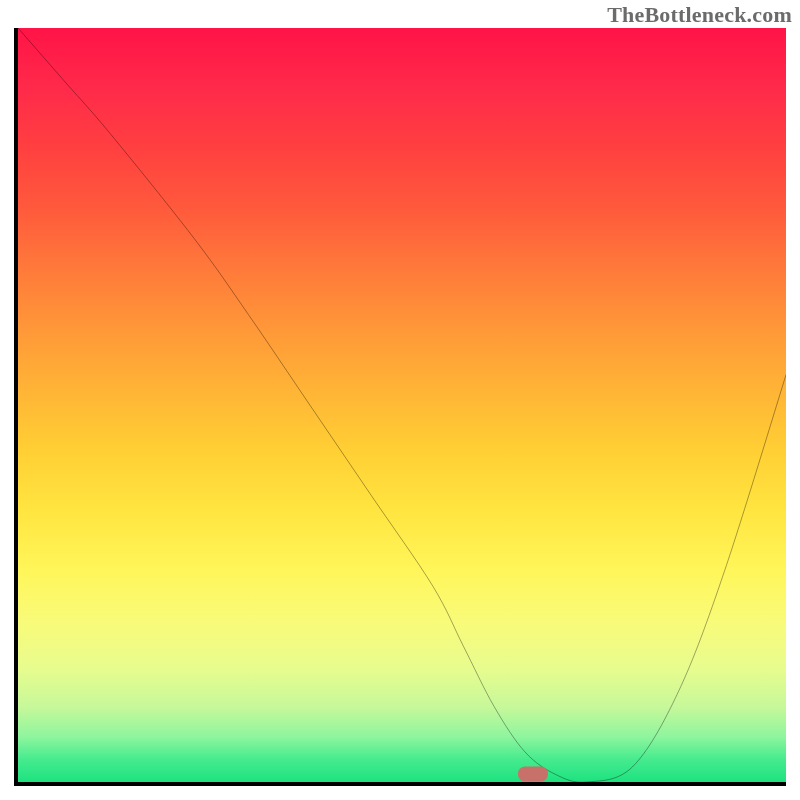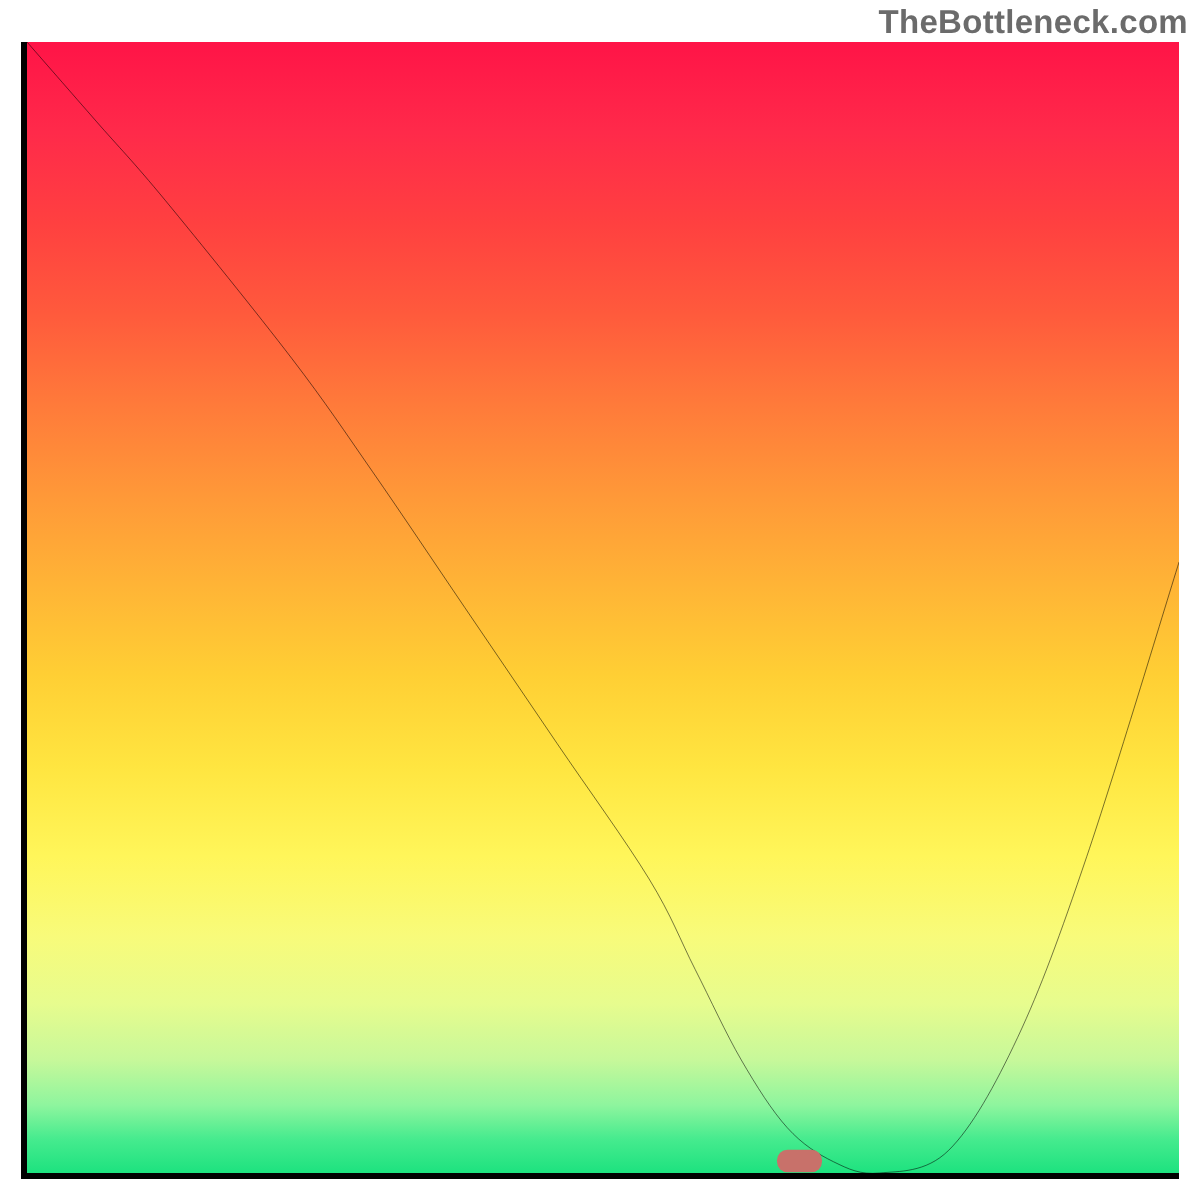--- a/index.html
+++ b/index.html
@@ -8,20 +8,21 @@
     width: 800px;
     height: 800px;
     overflow: hidden;
     font-family: Arial, Helvetica, sans-serif;
     background: #ffffff;
   }
   .container {
     position: relative;
     width: 800px;
     height: 800px;
+    font-family: Liberation Serif, serif;
   }
   .watermark {
     position: absolute;
     top: 2px;
     right: 8px;
     font-size: 22px;
     font-weight: 600;
     color: #6b6b6b;
     letter-spacing: 0.2px;
     z-index: 20;

